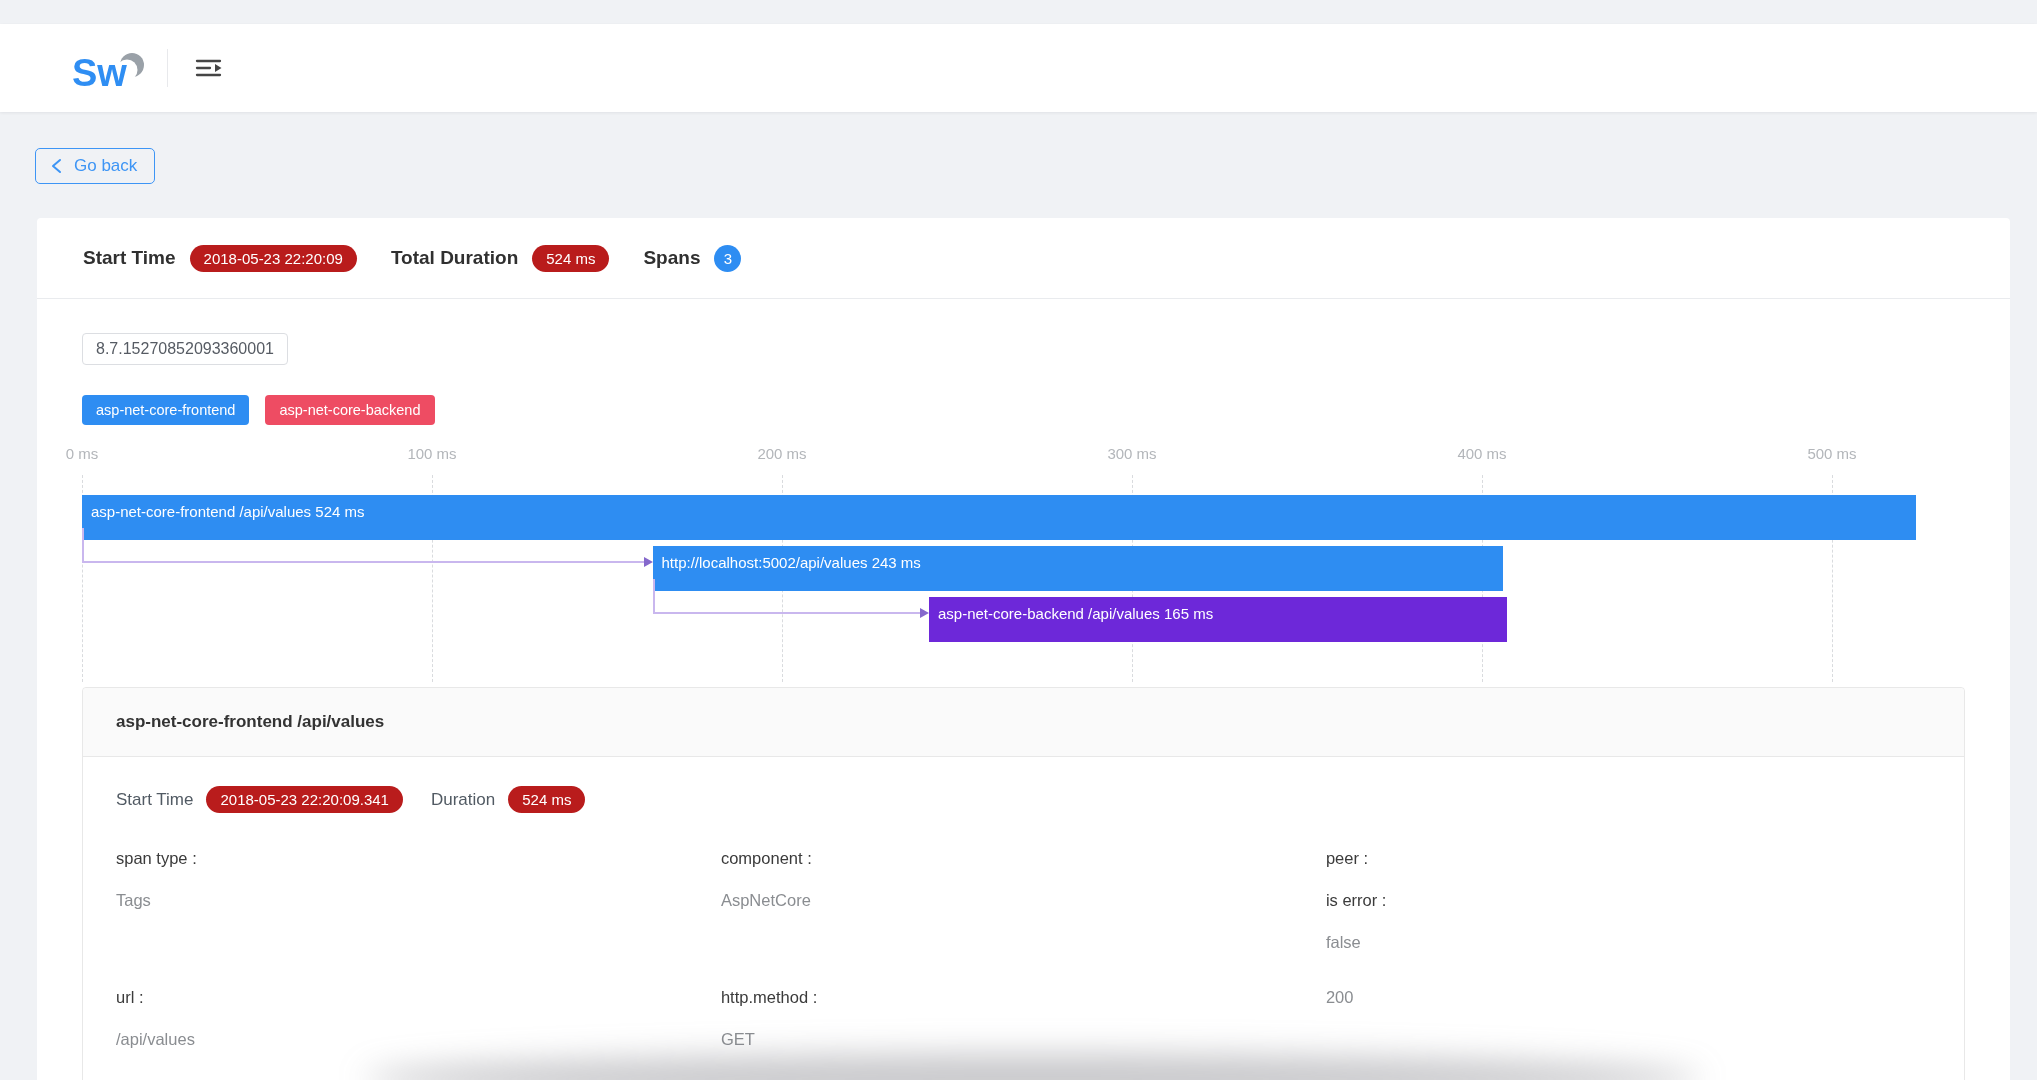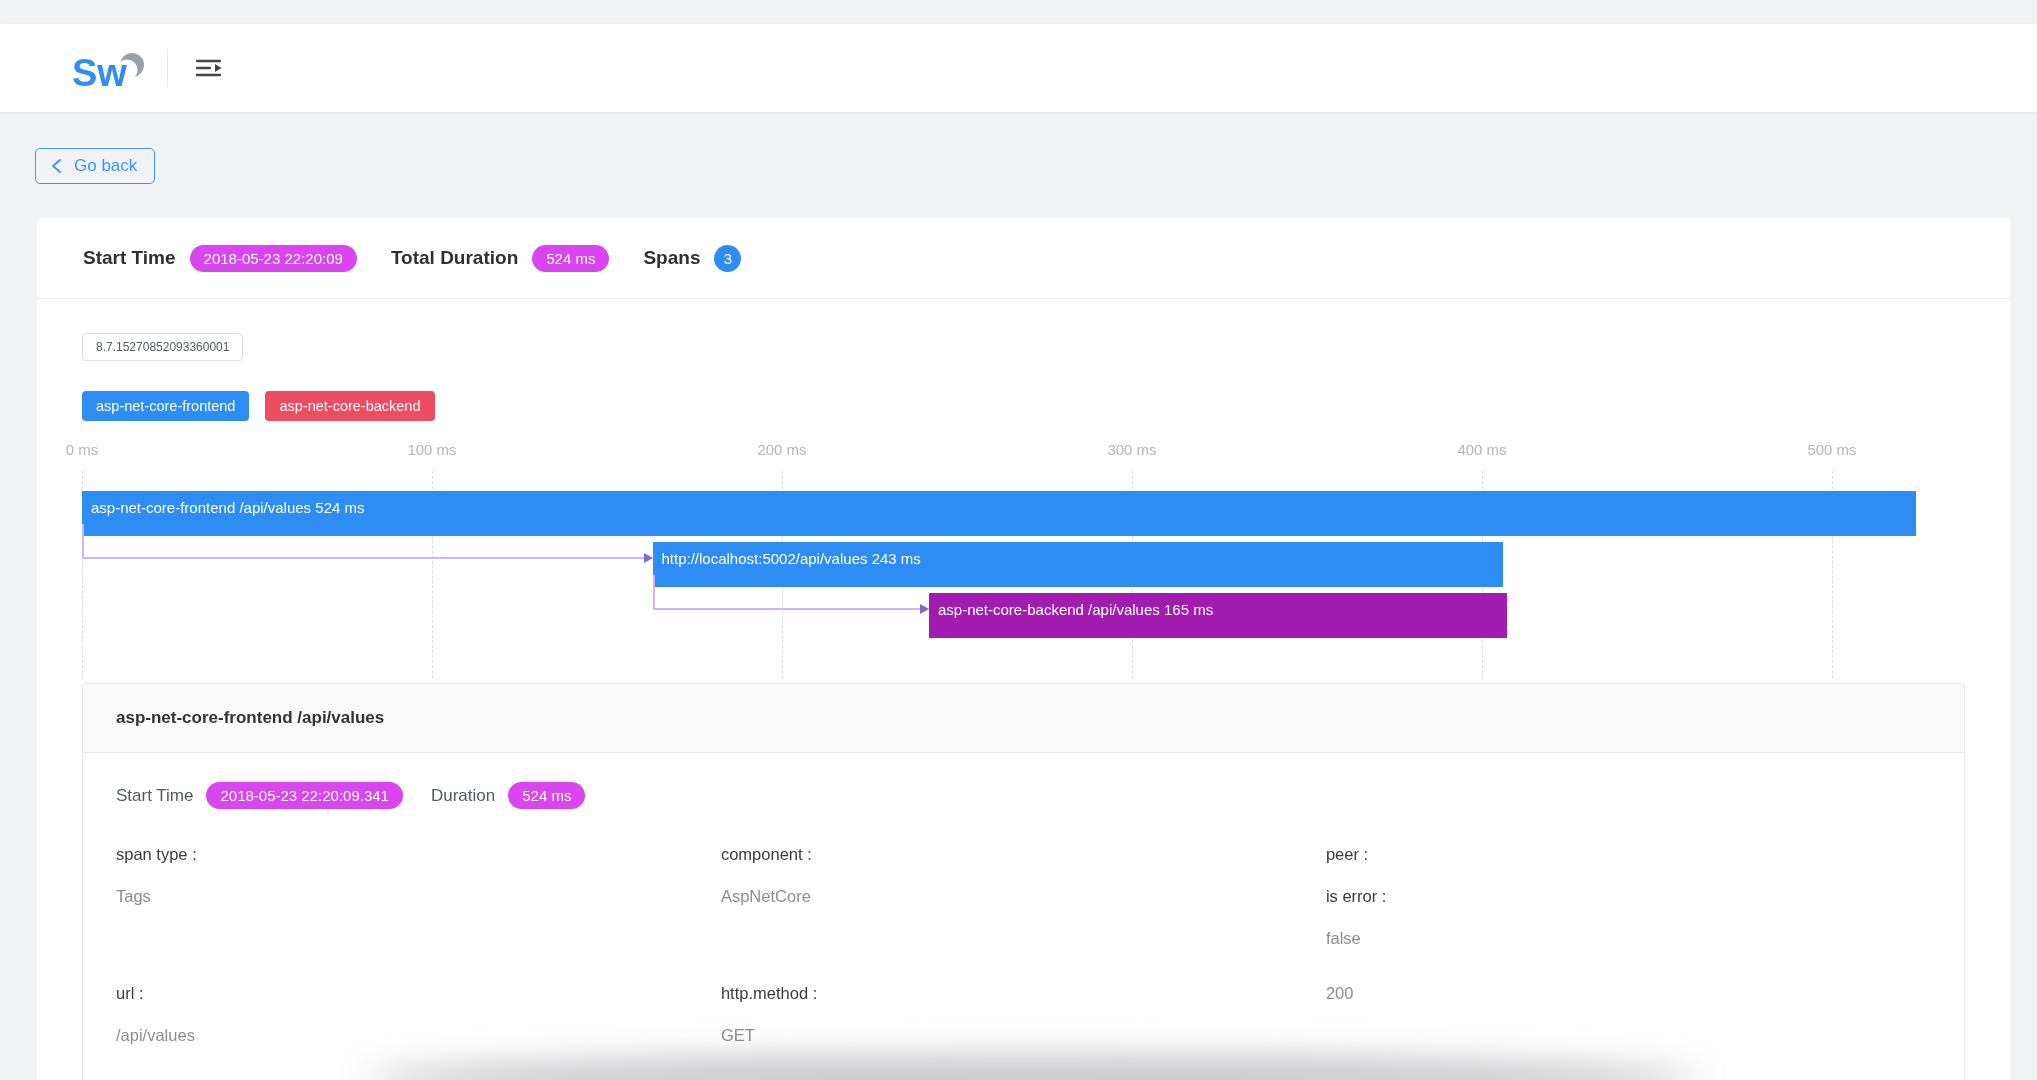--- a/index.html
+++ b/index.html
@@ -17,27 +17,27 @@
   .goback { display:inline-flex; align-items:center; gap:11px; margin:36px 0 0 35px;
             padding:7px 17px 7px 14px; border:1px solid #3d95f5; border-radius:5px;
             color:#3d95f5; font-size:17px; background:transparent; cursor:pointer; }
 
   
   .card { margin:34px 27px 0 37px; width:1973px; background:#fff; border-radius:4px; min-height:1000px; }
   .summary { display:flex; align-items:center; height:81px; padding:0 46px;
              border-bottom:1px solid #e9ebee; }
   .sum-group { display:flex; align-items:center; margin-right:34px; }
   .sum-label { font-size:19px; font-weight:600; color:#303030; margin-right:14px; }
-  .pill { background:#d946ef; color:#fff; font-size:15px; padding:5px 14px; border-radius:15px; white-space:nowrap; }
+  .pill { background:#b91c1c; color:#fff; font-size:15px; padding:5px 14px; border-radius:15px; white-space:nowrap; }
   .badge { width:27px; height:27px; border-radius:50%; background:#2e8df2; color:#fff; font-size:15px;
            display:inline-flex; align-items:center; justify-content:center; }
 
   .card-body { padding:0 45px; }
   .trace-id { display:inline-block; margin-top:34px; padding:6px 13px; border:1px solid #dcdee2;
-              border-radius:4px; font-size:12px; color:#565b63; }
+              border-radius:4px; font-size:16px; color:#565b63; }
   .legend { margin-top:30px; display:flex; gap:16px; }
   .legend-pill { color:#fff; font-size:14.5px; padding:7px 14px; border-radius:4px; }
 
   
   .chart { position:relative; margin-top:20px; width:1855px; height:237px; }
   .tick { position:absolute; top:0; bottom:0; width:0; }
   .tick-label { position:absolute; top:0; left:0; transform:translateX(-50%); font-size:15px;
                 color:#b3b6ba; white-space:nowrap; }
   .tick-line { position:absolute; top:30px; bottom:0; left:0; border-left:1px dashed #d9dbde; }
   .bar { position:absolute; height:45px; color:#fff; font-size:15px; line-height:33px;
@@ -157,21 +157,21 @@
           <div class="tick-line"></div>
         </div>
         <div class="bar" style="left: 0px; width: 1834px; top: 50px; background: rgb(46, 141, 242);">asp-net-core-frontend /api/values 524 ms</div>
         <div class="conn-v" style="left: 0px; top: 83px; height: 34px; background: rgb(201, 183, 238);"></div>
         <div class="conn-h" style="left: 0px; top: 116px; width: 561.5px; background: rgb(201, 183, 238);"></div>
         <div class="conn-arrow" style="left: 561.5px; top: 112px; border-left-color: rgb(133, 104, 204);"></div>
         <div class="bar" style="left: 570.5px; width: 850.5px; top: 101px; background: rgb(46, 141, 242);">http://localhost:5002/api/values 243 ms</div>
         <div class="conn-v" style="left: 570.5px; top: 134px; height: 34px; background: rgb(201, 183, 238);"></div>
         <div class="conn-h" style="left: 570.5px; top: 167px; width: 267.5px; background: rgb(201, 183, 238);"></div>
         <div class="conn-arrow" style="left: 838px; top: 163px; border-left-color: rgb(133, 104, 204);"></div>
-        <div class="bar" style="left: 847px; width: 577.5px; top: 152px; background: #a21caf;">asp-net-core-backend /api/values 165 ms</div>
+        <div class="bar" style="left: 847px; width: 577.5px; top: 152px; background: #6d28d9;">asp-net-core-backend /api/values 165 ms</div>
       </div>
 
     <div class="panel">
       <div class="panel-header">asp-net-core-frontend /api/values</div>
       <div class="panel-body">
         <div class="time-row">
           <div class="time-group">
             <span class="time-label">Start Time</span>
             <span class="pill">2018-05-23 22:20:09.341</span>
           </div>

